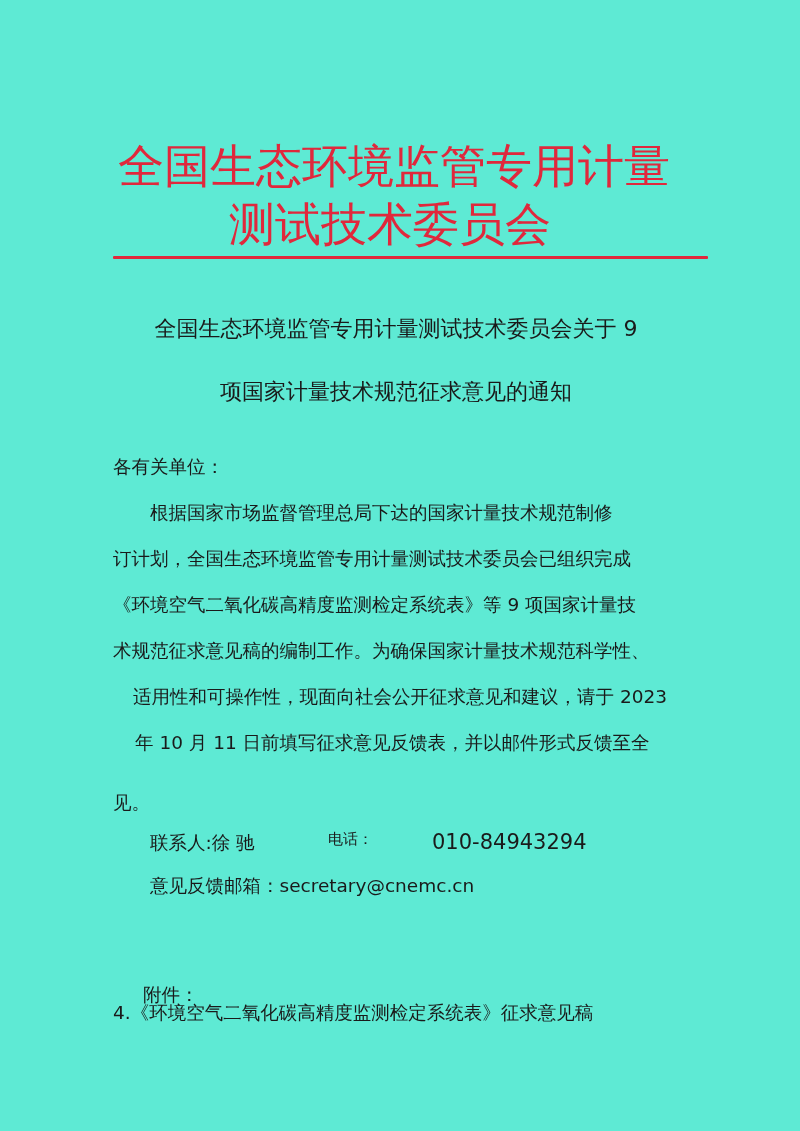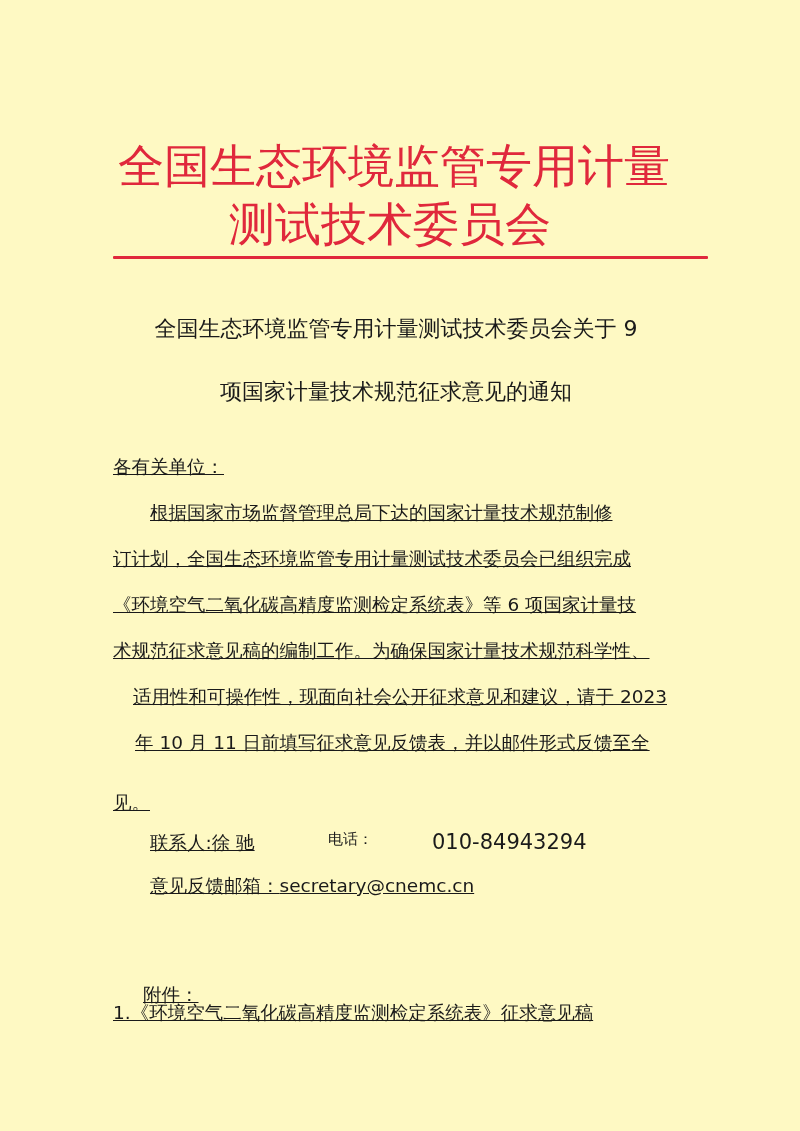--- a/index.html
+++ b/index.html
@@ -11,21 +11,21 @@
       width: 800px;
       height: 1131px;
       position: relative;
       overflow: hidden;
       font-family: "DejaVu Sans", "Liberation Sans", sans-serif;
       color: #1a1a1a;
     }
     .page {
       position: absolute;
       inset: 0;
-      background: #fef9c3;
+      background: #5eead4;
     }
     .header {
       position: absolute;
       left: 0;
       top: 138px;
       width: 800px;
       text-align: center;
       color: #e0283c;
       font-size: 46px;
       line-height: 56px;
@@ -52,21 +52,20 @@
       color: #1a1a1a;
     }
     .title.t1 { top: 314px; left: -4px; }
     .title.t2 { top: 377px; left: -4px; }
     .para-line {
       position: absolute;
       left: 113px;
       font-size: 18.5px;
       white-space: nowrap;
       color: #1a1a1a;
-      text-decoration: underline;
     }
     .indent { left: 150px; }
     .contact-phone-label { position: absolute; left: 328px; font-size: 15px; white-space: nowrap; }
     .contact-phone { position: absolute; left: 392px; font-size: 21px; white-space: nowrap; }
     .email-link { color: #1a1a1a; text-decoration: none; }
   </style>
 </head>
 <body>
 
 <div class="page">
@@ -78,30 +77,30 @@
 
   <div class="rule"></div>
 
   <div class="title t1">全国生态环境监管专用计量测试技术委员会关于 9</div>
   <div class="title t2">项国家计量技术规范征求意见的通知</div>
 
   <div class="para-line" style="top:454px;">各有关单位：</div>
 
   <div class="para-line" style="top:546px;">订计划，全国生态环境监管专用计量测试技术委员会已组织完成</div>
   <div class="para-line indent" style="top:500px;">根据国家市场监督管理总局下达的国家计量技术规范制修</div>
-  <div class="para-line" style="top:592px;">《环境空气二氧化碳高精度监测检定系统表》等 6 项国家计量技</div>
+  <div class="para-line" style="top:592px;">《环境空气二氧化碳高精度监测检定系统表》等 9 项国家计量技</div>
   <div class="para-line" style="top:638px;">术规范征求意见稿的编制工作。为确保国家计量技术规范科学性、</div>
   <div class="para-line" style="top:684px;margin-left:20px;">适用性和可操作性，现面向社会公开征求意见和建议，请于 2023</div>
   <div class="para-line" style="top:730px;margin-left:22px;">年 10 月 11 日前填写征求意见反馈表，并以邮件形式反馈至全</div>
   <div class="para-line" style="top:822px; top:786px; top:790px;">见。</div>
 
   <div class="para-line indent" style="top:830px;">联系人:徐  驰</div>
   <div class="contact-phone-label" style="top:830px;">电话：</div>
   <div class="contact-phone" style="top:830px; left:432px;">010-84943294</div>
 
   <div class="para-line indent" style="top:873px;">
     <span>意见反馈邮箱：</span><a class="email-link">secretary@cnemc.cn</a>
   </div>
 
   <div class="para-line" style="top:982px;margin-left:30px;">附件：</div>
-  <div class="para-line" style="top:1000px;">1.《环境空气二氧化碳高精度监测检定系统表》征求意见稿</div>
+  <div class="para-line" style="top:1000px;">4.《环境空气二氧化碳高精度监测检定系统表》征求意见稿</div>
 
 </div>
 
 </body></html>

